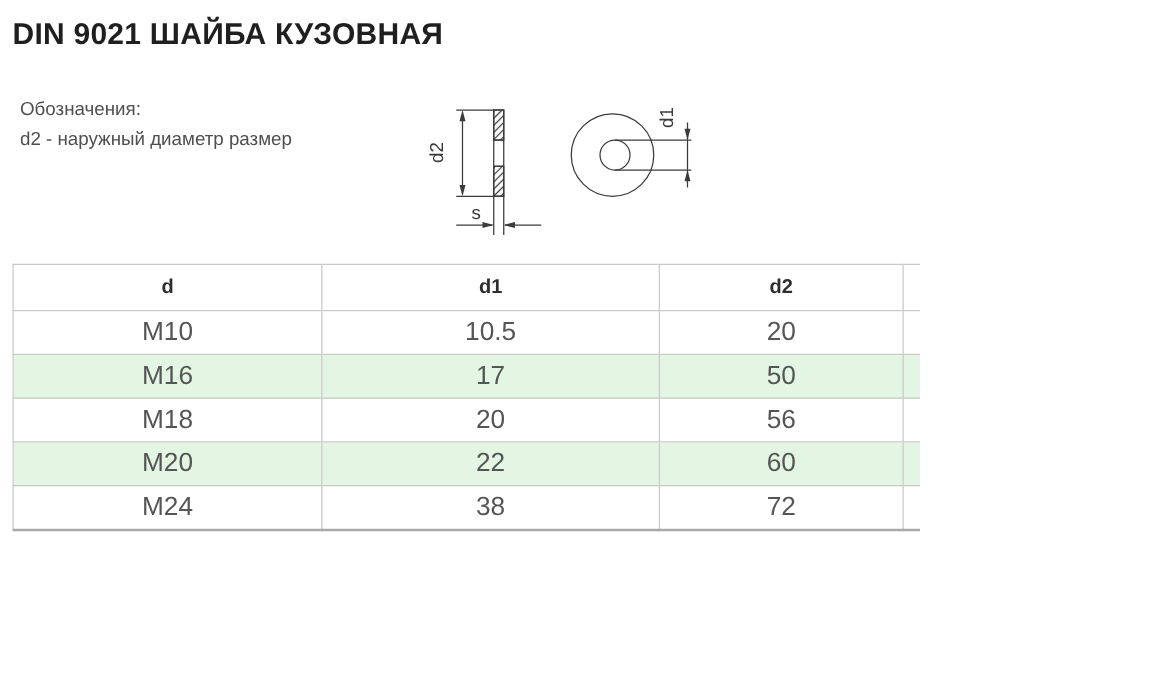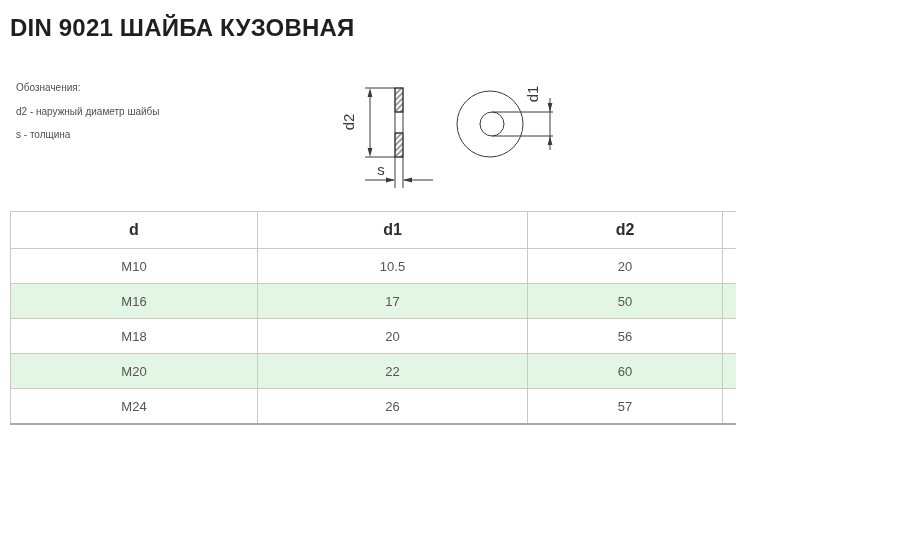--- a/index.html
+++ b/index.html
@@ -21,21 +21,21 @@
     top: 14px;
     font-size: 24px;
     font-weight: 600;
     color: #1f1f1f;
     letter-spacing: 0.2px;
   }
   .legend {
     position: absolute;
     left: 16px;
     top: 76px;
-    font-size: 10px;
+    font-size: 15px;
     color: #4f4f4f;
   }
   .legend-line {
     height: 23.5px;
     line-height: 23.5px;
     white-space: nowrap;
   }
   .drawing {
     position: absolute;
     left: 340px;
@@ -64,38 +64,37 @@
     padding: 0;
   }
   .spec-table th {
     height: 36px;
     font-size: 16px;
     font-weight: 600;
     color: #2e2e2e;
   }
   .spec-table td {
     height: 34px;
-    font-size: 13px;
+    font-size: 21px;
     color: #555555;
   }
   .spec-table tbody tr:nth-child(even) td {
     background: var(--zebra, #e3f5e3);
   }
 </style>
 </head>
 <body>
 
 <div class="page">
 
   <div class="page-title">DIN 9021 ШАЙБА КУЗОВНАЯ</div>
 
   <div class="legend">
     <div class="legend-line">Обозначения:</div>
-    <div class="legend-line">d2 - наружный диаметр шайбы</div>
-    <div class="legend-line">s - толщина</div>
+    <div class="legend-line">d2 - наружный диаметр размер</div>
   </div>
 
   <svg class="drawing" width="230" height="140" viewBox="0 0 230 140">
     <defs>
       <pattern id="hatch" width="4" height="4" patternUnits="userSpaceOnUse" patternTransform="rotate(45)">
         <line x1="2" y1="0" x2="2" y2="4" stroke="#3a3a3a" stroke-width="1"></line>
       </pattern>
     </defs>
 
     <g stroke="#3a3a3a" fill="none" stroke-width="1">
@@ -169,20 +168,20 @@
         <td>4</td>
       </tr>
       <tr>
         <td>M20</td>
         <td>22</td>
         <td>60</td>
         <td>4</td>
       </tr>
       <tr>
         <td>M24</td>
-        <td>26</td>
-        <td>57</td>
+        <td>38</td>
+        <td>72</td>
         <td>5</td>
       </tr>
     </tbody>
   </table>
 
 </div>
 
 </body></html>

